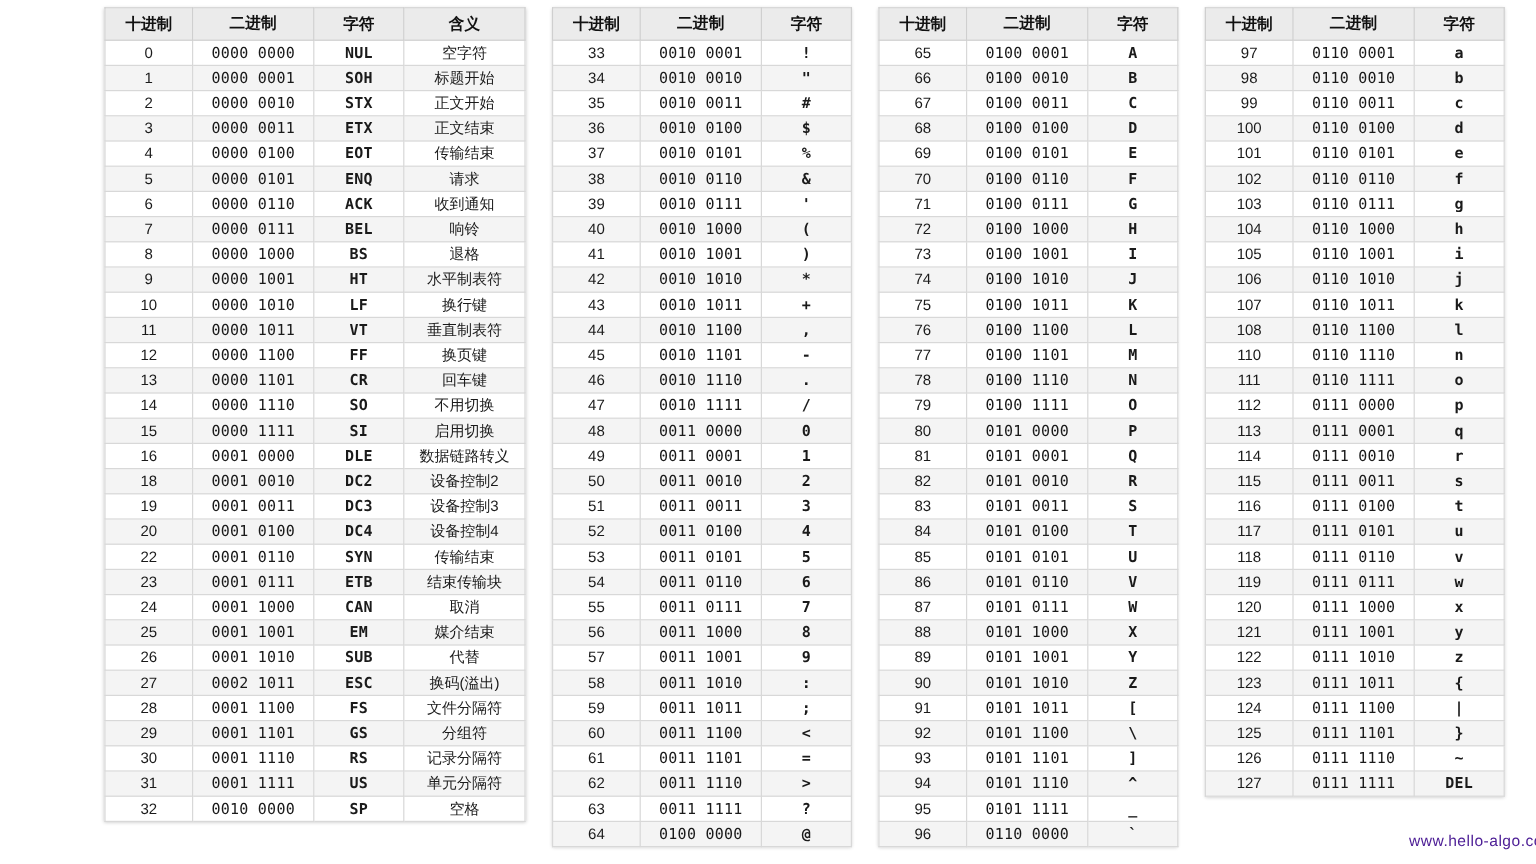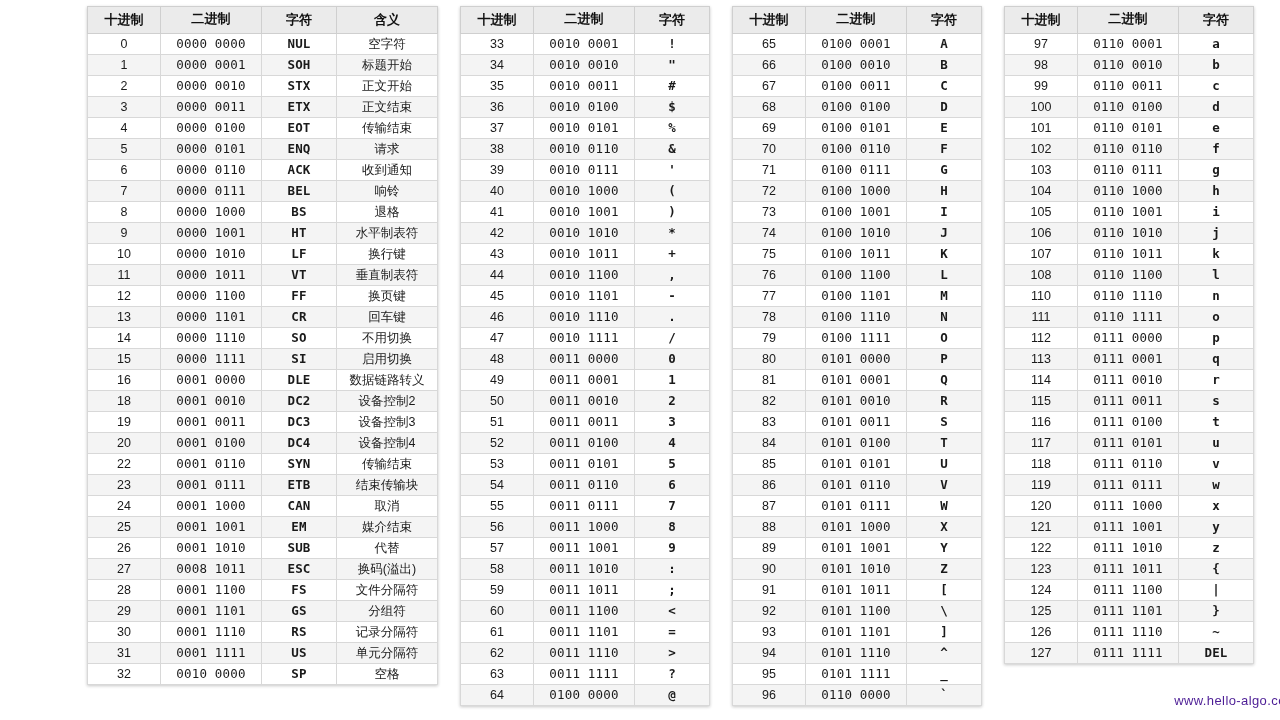--- a/index.html
+++ b/index.html
@@ -244,21 +244,21 @@
             <td class="mean col-mean">媒介结束</td>
           </tr>
           <tr>
             <td class="dec col-dec">26</td>
             <td class="bin col-bin">0001 1010</td>
             <td class="chr col-chr">SUB</td>
             <td class="mean col-mean">代替</td>
           </tr>
           <tr>
             <td class="dec col-dec">27</td>
-            <td class="bin col-bin">0008 1011</td>
+            <td class="bin col-bin">0002 1011</td>
             <td class="chr col-chr">ESC</td>
             <td class="mean col-mean">换码(溢出)</td>
           </tr>
           <tr>
             <td class="dec col-dec">28</td>
             <td class="bin col-bin">0001 1100</td>
             <td class="chr col-chr">FS</td>
             <td class="mean col-mean">文件分隔符</td>
           </tr>
           <tr>

